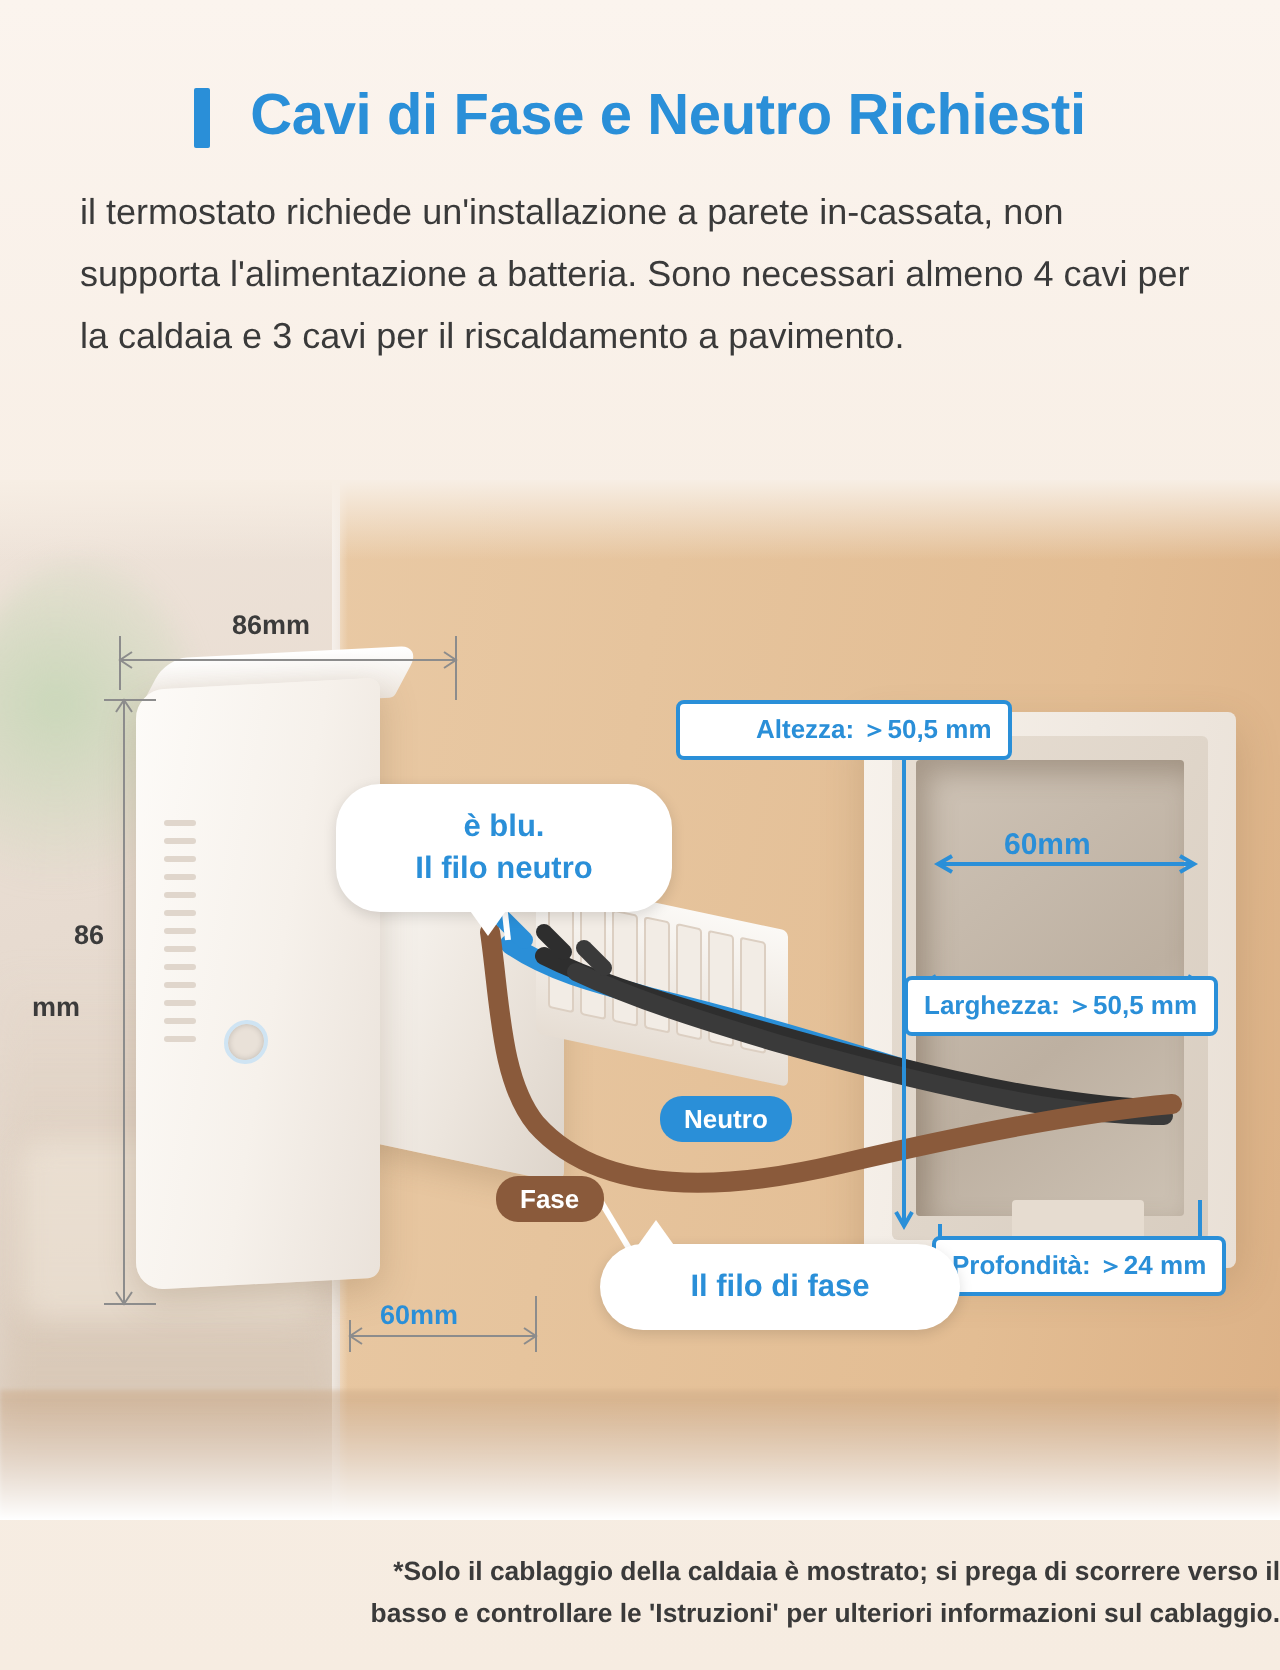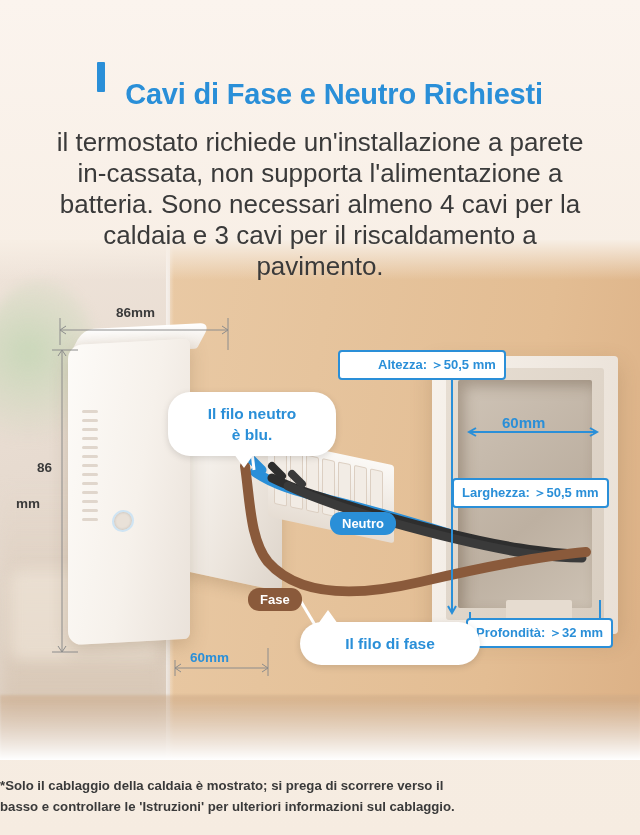--- a/index.html
+++ b/index.html
@@ -101,27 +101,26 @@
     width: 8px;
     height: 30px;
     background: #2a8fd8;
     border-radius: 1px;
   }
   .title-text {
     font-size: 29px;
     color: #2a8fd8;
     font-weight: bold;
     letter-spacing: -0.2px;
-    margin-top: 36px;
   }
   .subtitle {
     margin: 16px auto 0;
     width: 560px;
-    text-align: center;
-    font-size: 26px;
+    text-align: left;
+    font-size: 18px;
     line-height: 31px;
     color: #3a3a3a;
   }
 
   
   .device {
     position: absolute;
     left: 68px; top: 342px;
     width: 160px; height: 330px;
   }
@@ -273,21 +272,21 @@
   .callout .tail {
     position: absolute;
     width: 0; height: 0;
   }
 
   
   .footer {
     position: absolute;
     left: 0; bottom: 18px;
     width: 640px;
-    text-align: left;
+    text-align: right;
     font-size: 13.2px;
     line-height: 21px;
     color: #3a3a3a;
     font-weight: bold;
   }
 </style>
 </head>
 <body>
 
 <div class="page">
@@ -403,29 +402,29 @@
     </g>
   </svg>
 
   <div class="dim-text" style="left:116px; top:305px;">86mm</div>
   <div class="dim-text" style="left:16px; top:460px; text-align:right; width:36px;">86</div>
   <div class="dim-text" style="left:16px; top:496px; text-align:left; width:36px;">mm</div>
   <div class="dim-text blue" style="left:190px; top:650px;">60mm</div>
   <div class="dim-text blue" style="left:502px; top:414px; font-size:15px;">60mm</div>
 
   <div class="cap-box" style="left:338px; top:350px;padding-left:38px;">Altezza: ＞50,5 mm</div>
-  <div class="cap-box" style="left:452px; top:478px;">Larghezza: ＞50,5 mm</div>
-  <div class="cap-box" style="left:466px; top:618px;">Profondità: ＞32 mm</div>
+  <div class="cap-box" style="left:452px; top:488px;">Larghezza: ＞50,5 mm</div>
+  <div class="cap-box" style="left:466px; top:618px;">Profondità: ＞24 mm</div>
 
   <div class="tag brown" style="left:248px; top:552px;">Fase</div>
-  <div class="tag blue" style="left:330px; top:512px;">Neutro</div>
+  <div class="tag blue" style="left:330px; top:548px;">Neutro</div>
 
   <div class="callout" style="left:168px; top:392px; width:136px;">
+    <div>è blu.</div>
     <div>Il filo neutro</div>
-    <div>è blu.</div>
     <div class="tail" style="left:66px; bottom:-12px; border-left:10px solid transparent; border-right:10px solid transparent; border-top:14px solid #ffffff;"></div>
   </div>
 
   <div class="callout" style="left:300px; top:622px; width:148px;">
     <div>Il filo di fase</div>
     <div class="tail" style="left:18px; top:-12px; border-left:10px solid transparent; border-right:10px solid transparent; border-bottom:14px solid #ffffff;"></div>
   </div>
 
   <div class="footer">
     <div>*Solo il cablaggio della caldaia è mostrato; si prega di scorrere verso il</div>

